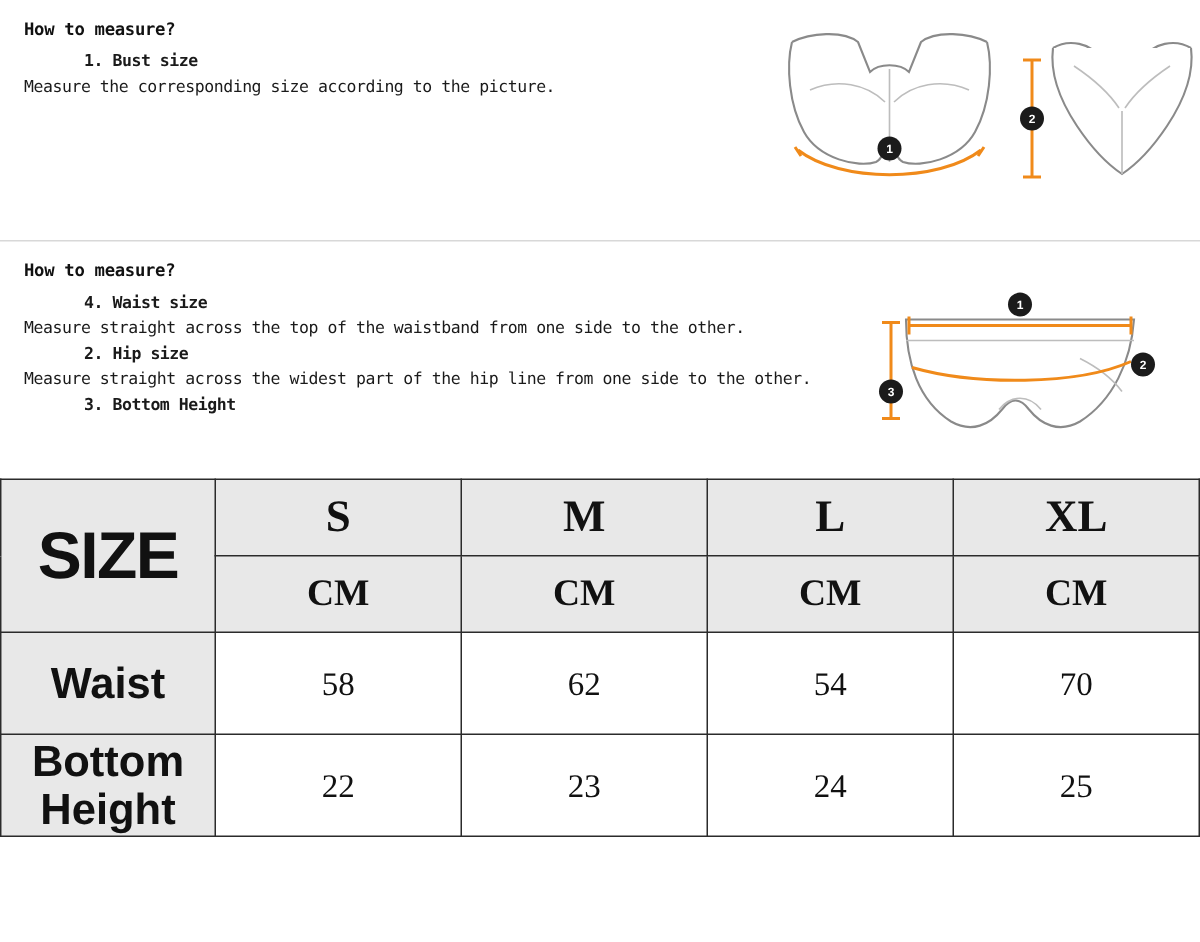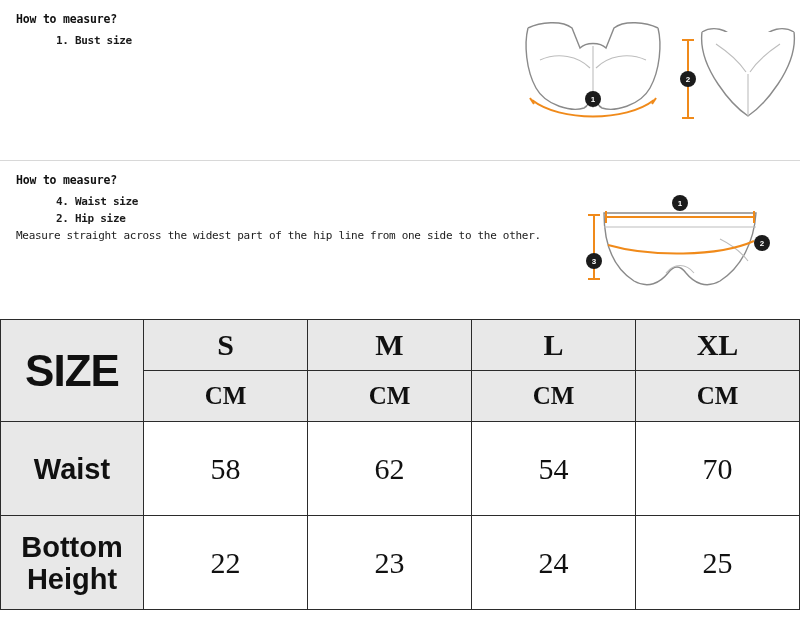--- a/index.html
+++ b/index.html
@@ -134,35 +134,36 @@
     height: 48px;
   }
   .cell-rowlabel {
     background: #e8e8e8;
     font-family: "Liberation Sans", sans-serif !important;
     font-weight: bold;
     font-size: 29px;
     line-height: 32px;
   }
   .cell-val {
-    font-size: 30px;
+    font-size: 22px;
   }
   .row-h-data {
-    height: 94px;
+    height: 68px;
   }
 </style>
 </head>
 <body>
 
 <div class="page">
 
   <div class="instr-block top">
     <div class="instr-text">
       <div class="instr-title">How to measure?</div>
       <div class="instr-line sub">1. Bust size</div>
+      <div class="instr-line">Measure the corresponding size according to the picture.</div>
     </div>
 
     <div class="diagram-area top-d">
       <svg width="290" height="160" viewBox="0 0 290 160">
 
         <g>
           <path class="garment" d="M18 28 C 30 22, 52 20, 62 28 L 70 48 C 76 42, 90 42, 96 48 L 104 28 C 114 20, 136 22, 148 28"></path>
           <path class="garment" d="M18 28 C 14 44, 16 70, 26 88 C 36 106, 62 112, 74 108 C 78 106, 80 100, 80 94"></path>
           <path class="garment" d="M148 28 C 152 44, 150 70, 140 88 C 130 106, 104 112, 92 108 C 88 106, 86 100, 86 94"></path>
           <path class="garment-light" d="M83 46 L 83 108"></path>
@@ -191,22 +192,24 @@
       </svg>
     </div>
   </div>
 
   <div class="divider"></div>
 
   <div class="instr-block bottom">
     <div class="instr-text">
       <div class="instr-title">How to measure?</div>
       <div class="instr-line sub">4. Waist size</div>
+      <div class="instr-line">Measure straight across the top of the waistband from one side to the other.</div>
       <div class="instr-line sub">2. Hip size</div>
       <div class="instr-line">Measure straight across the widest part of the hip line from one side to the other.</div>
+      <div class="instr-line sub">3. Bottom Height</div>
     </div>
 
     <div class="diagram-area bot-d">
       <svg width="230" height="158" viewBox="0 0 230 158">
         <g>
           <path class="garment" d="M34 52 L 186 52 C 184 80, 172 106, 150 120 C 136 128, 124 122, 116 112 C 110 104, 104 104, 98 112 C 90 122, 78 128, 64 120 C 42 106, 34 80, 34 52 Z"></path>
           <path class="garment-light" d="M34 66 L 186 66"></path>
           <path class="garment-light" d="M96 112 C 104 102, 116 102, 124 112"></path>
           <path class="garment-light" d="M150 78 C 162 84, 172 92, 178 100"></path>
 

